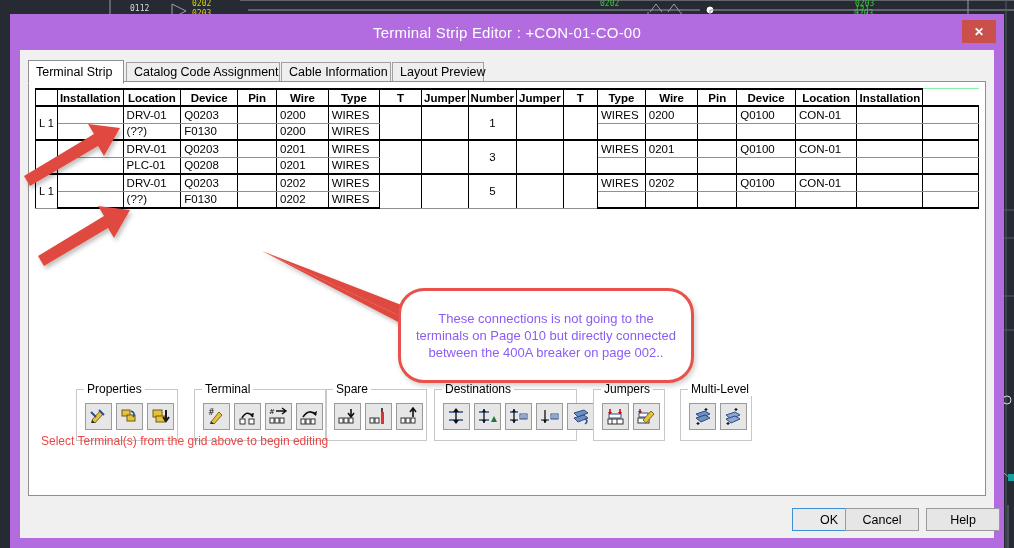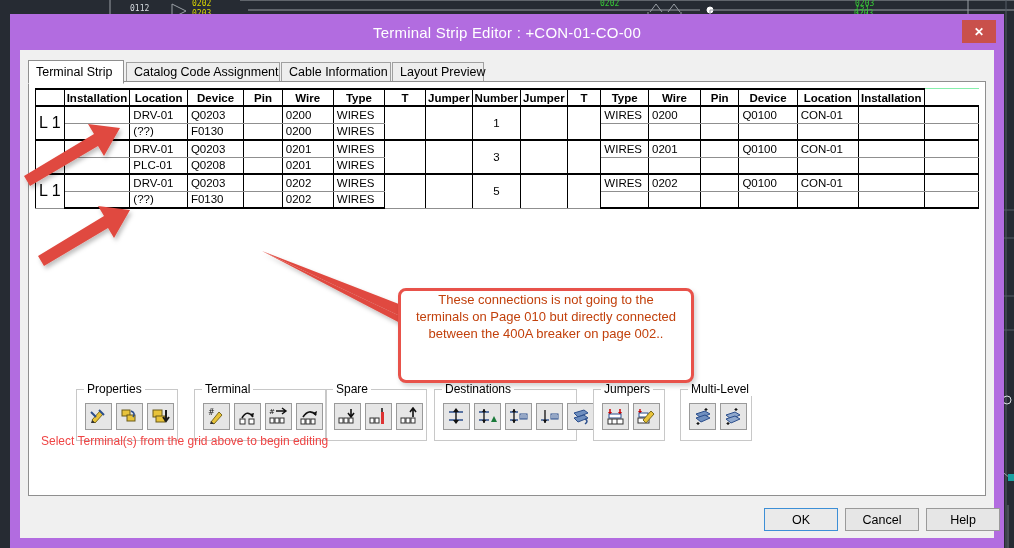--- a/index.html
+++ b/index.html
@@ -73,21 +73,21 @@
     border-top-width:2px;
   }
   table.tsgrid td{
     border-left:1px solid #000;border-right:1px solid #000;
     border-top:1px solid #8f8f8f;border-bottom:1px solid #8f8f8f;
     height:17px;padding:0 3px;box-sizing:border-box;
     background:#ffffff;white-space:nowrap;overflow:hidden;
   }
   td.rowhdr{
     background:#f0f0f0;border:1px solid #9a9a9a;text-align:center;
-    font-size:16px;padding:0 1px;
+    font-size:11px;padding:0 1px;
   }
   td.sel{background:#c6c6f0;text-align:center;}
   tr.grp-top td{border-top:2px solid #000;}
   tr.grp-bot td{border-bottom:2px solid #000;}
   td.lsep{border-left:2px solid #000;}
   td.rsep{border-right:2px solid #000;}
   th.lsep{border-left:2px solid #000;}
   th.rsep{border-right:2px solid #000;}
   td.blank{border-top:none;border-bottom:none;border-left:none;border-right:none;background:#fff;}
 
@@ -119,24 +119,24 @@
     font-size:12.5px;color:#000;cursor:pointer;
     display:flex;align-items:center;justify-content:center;
     font-family:"Liberation Sans",sans-serif;
   }
   .dlgbtn.primary{border:1px solid #3d8fd6;background:#eaeaea;}
 
   
   #annot{position:absolute;left:0;top:0;width:1014px;height:548px;pointer-events:none;}
   #callout{
     position:absolute;left:398px;top:288px;width:296px;height:95px;
-    border:3px solid #e8524a;border-radius:8px;background:#ffffff;
+    border:3px solid #e8524a;border-radius:26px;background:#ffffff;
     box-sizing:border-box;
-    display:flex;justify-content:center;
-    text-align:center;color:#c2410c;font-size:13px;line-height:17px;
+    display:flex;align-items:center;justify-content:center;
+    text-align:center;color:#8b5cf6;font-size:13px;line-height:17px;
     padding:0 14px;
     box-shadow:2px 3px 5px rgba(0,0,0,.18);
   }
 </style>
 </head>
 <body>
 
 <div id="bg">
   <svg width="1014" height="548" xmlns="http://www.w3.org/2000/svg">
     <rect x="0" y="0" width="1014" height="548" fill="#262b33"></rect>
@@ -545,21 +545,21 @@
                 <path d="M12 1 L12 4 M10.5 2.5 L13.5 2.5" stroke="#111" stroke-width="1.2"></path>
                 <path d="M4 15 L4 18 M2.5 16.5 L5.5 16.5" stroke="#111" stroke-width="1.2"></path>
               </svg>
           </div>
         </div>
       </div>
 
       <div id="statustext">Select Terminal(s) from the grid above to begin editing</div>
     </div>
 
-    <div class="dlgbtn primary" style="left:744px;top:458px;">OK</div>
+    <div class="dlgbtn primary" style="left:772px;top:458px;">OK</div>
     <div class="dlgbtn" style="left:825px;top:458px;">Cancel</div>
     <div class="dlgbtn" style="left:906px;top:458px;">Help</div>
   </div>
 </div>
 
 <svg id="annot" xmlns="http://www.w3.org/2000/svg">
   <defs>
     <filter id="ashadow" x="-30%" y="-30%" width="170%" height="170%">
       <feDropShadow dx="2" dy="3" stdDeviation="2" flood-color="#000" flood-opacity="0.25"></feDropShadow>
     </filter>

